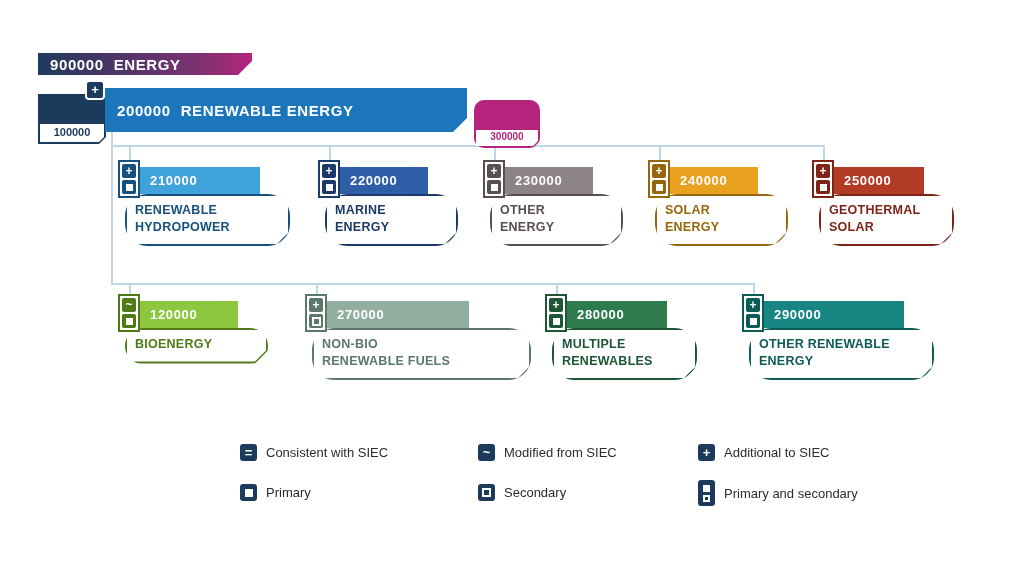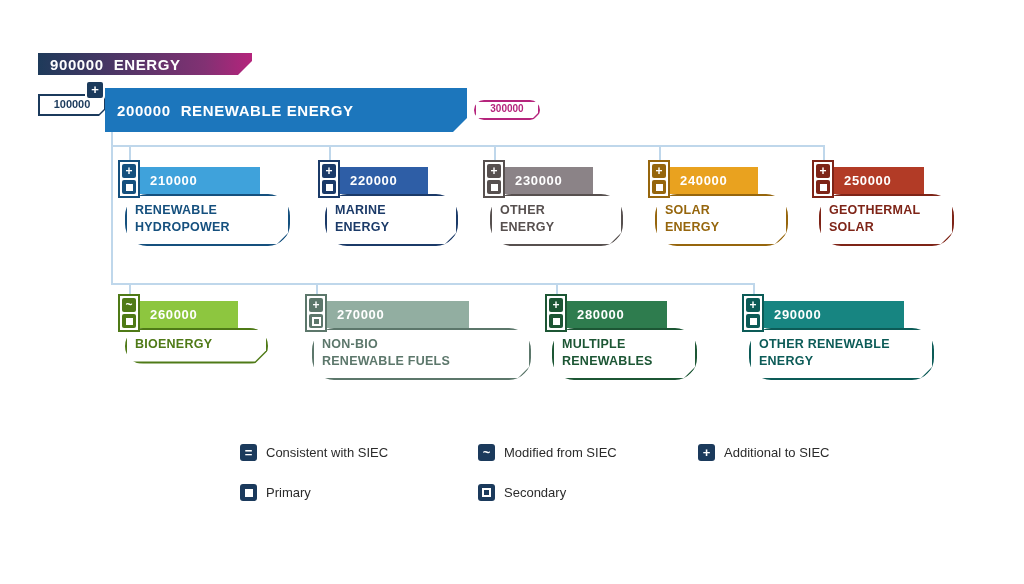--- a/index.html
+++ b/index.html
@@ -19,21 +19,21 @@
   }
   .banner9 { left:38px; top:53px; width:214px; height:22px;
     background:linear-gradient(90deg,#1E3A5A 0%,#2E3C62 45%,#823173 78%,#B5247C 100%); }
   .banner2 { left:105px; top:88px; width:362px; height:44px; background:var(--d,#1C76BC); }
   .bcode, .bname { font-weight:800; font-size:15px; letter-spacing:0.04em; white-space:nowrap; }
 
   
   .tag { position:absolute; background:var(--d,#1B3A5C); padding:2px;
     clip-path:polygon(0 0,100% 0,100% calc(100% - 7px),calc(100% - 7px) 100%,0 100%); box-sizing:border-box; }
   .tag-in { background:#fff; color:var(--d,#1B3A5C); font-weight:800; text-align:center;
-    clip-path:polygon(0 0,100% 0,100% calc(100% - 5px),calc(100% - 5px) 100%,0 100%); }
+    clip-path:polygon(0 0,100% 0,100% calc(100% - 5px),calc(100% - 5px) 100%,0 100%);margin-top:28px; }
   .tag1 { left:38px; top:94px; width:68px; }
   .tag1 .tag-in { font-size:11px; padding:2px 4px 4px; }
   .tag3 { left:474px; top:100px; width:66px;border-radius:10px; }
   .tag3 .tag-in { font-size:10px; padding:1px 4px 4px; }
 
   
   .mk { width:14px; height:14px; border-radius:2px; background:var(--d,#1B3A5C); color:#fff;
     font-weight:800; font-size:12px; line-height:14px; text-align:center; display:inline-block; flex:none; }
   .standalone { position:absolute; left:87px; top:82px; z-index:3; width:16px; height:16px;
     line-height:16px; font-size:13px; box-shadow:0 0 0 2px #fff; }
@@ -188,21 +188,21 @@
 SOLAR</div>
       </div>
   </div>
 
   <div class="card pos-b1" style="--c: #8DC63F; --d: #4F7A17;">
     <div class="panel">
       <span class="mk">~</span>
       <span class="sq sq-primary"></span>
     </div>
     <div class="chead">
-        <span>260000</span>
+        <span>120000</span>
       </div>
     <div class="clabel">
         <div class="clabel-in">BIOENERGY</div>
       </div>
   </div>
 
   <div class="card pos-b2" style="--c: #92AEA1; --d: #5C776B;">
     <div class="panel">
       <span class="mk">+</span>
       <span class="sq sq-secondary"></span>
@@ -258,15 +258,19 @@
       <span class="lg-label">Additional to SIEC</span>
     </div>
     <div class="lg-item" style="left:240px;top:484px">
       <span class="lg-icon sq sq-primary"></span>
       <span class="lg-label">Primary</span>
     </div>
     <div class="lg-item" style="left:478px;top:484px">
       <span class="lg-icon sq sq-secondary"></span>
       <span class="lg-label">Secondary</span>
     </div>
+    <div class="lg-item" style="left:698px;top:480px">
+      <span class="lg-icon sq sq-primary-secondary"></span>
+      <span class="lg-label">Primary and secondary</span>
+    </div>
   </div>
 
 </div>
 
 </body></html>

